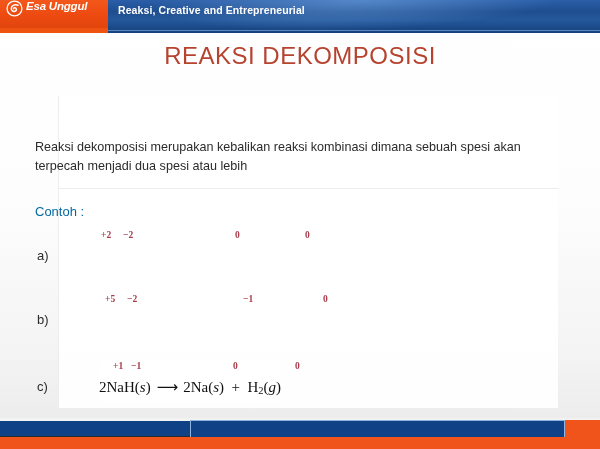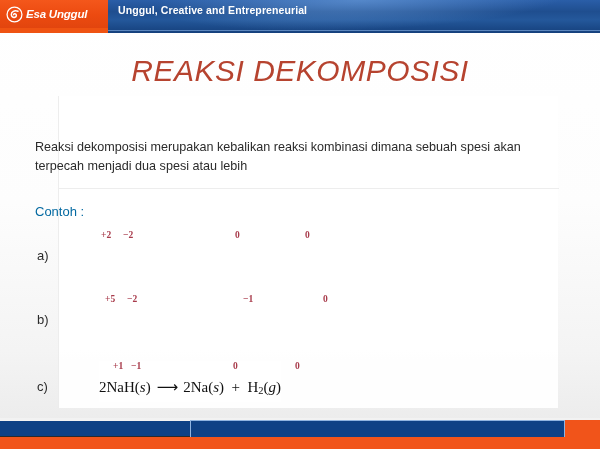--- a/index.html
+++ b/index.html
@@ -37,21 +37,21 @@
     left: 0; bottom: 2px;
     width: 600px; height: 1px;
     background: rgba(150,190,240,0.55);
   }
   .logo-block {
     position: absolute;
     left: 0; top: 0;
     width: 108px; height: 28px;
     background: linear-gradient(180deg, #f4571b 0%, #ec4a10 55%, #e2450e 100%);
     display: flex;
-    align-items: center;
+    align-items: flex-start;
     padding-left: 6px;
     box-sizing: border-box;
   }
   .logo-mark {
     width: 17px; height: 17px;
     flex: 0 0 auto;
     margin-right: 3px;
   }
   .logo-text {
     color: #ffffff;
@@ -78,28 +78,27 @@
   }
 
   
   .title-wrap {
     position: absolute;
     left: 90px; top: 42px;
     width: 420px;
     text-align: center;
   }
   .title {
-    margin: 12px;
-    font-size: 30px;
+    margin: 0;
+    font-size: 24px;
     font-weight: normal;
     color: #b6432f;
     letter-spacing: 0.5px;
     white-space: nowrap;
     text-shadow: 0 1px 0 rgba(255,255,255,0.7);
-    font-style: italic;
   }
 
   
   .panel {
     position: absolute;
     left: 58px; top: 96px;
     width: 500px; height: 312px;
     background: rgba(255,255,255,0.92);
     border-left: 1px solid rgba(0,0,0,0.07);
     box-sizing: border-box;
@@ -236,21 +235,21 @@
 
     <div class="logo-block">
       <svg class="logo-mark" viewBox="0 0 24 24">
         <circle cx="12" cy="12" r="10.5" fill="none" stroke="#ffffff" stroke-width="1.8"></circle>
         <path d="M17 7.5 C12 5.5 7.5 8 7.5 12 C7.5 15 10 16.8 12.5 16 C14.6 15.3 15.3 13 14 11.6 C12.9 10.4 11 10.8 10.7 12.2" fill="none" stroke="#ffffff" stroke-width="2.1" stroke-linecap="round"></path>
       </svg>
       <span class="logo-text">Esa Unggul</span>
     </div>
     <div class="header-orange-tail"></div>
 
-    <div class="tagline">Unggul, Creative and Entrepreneurial</div>
+    <div class="tagline">Reaksi, Creative and Entrepreneurial</div>
   </div>
 
   <div class="title-wrap">
     <h1 class="title">REAKSI DEKOMPOSISI</h1>
   </div>
 
   <div class="panel">
     <div class="panel-divider"></div>
 
     <div class="body-text">Reaksi dekomposisi merupakan kebalikan reaksi kombinasi dimana sebuah spesi akan terpecah menjadi dua spesi atau lebih</div>

